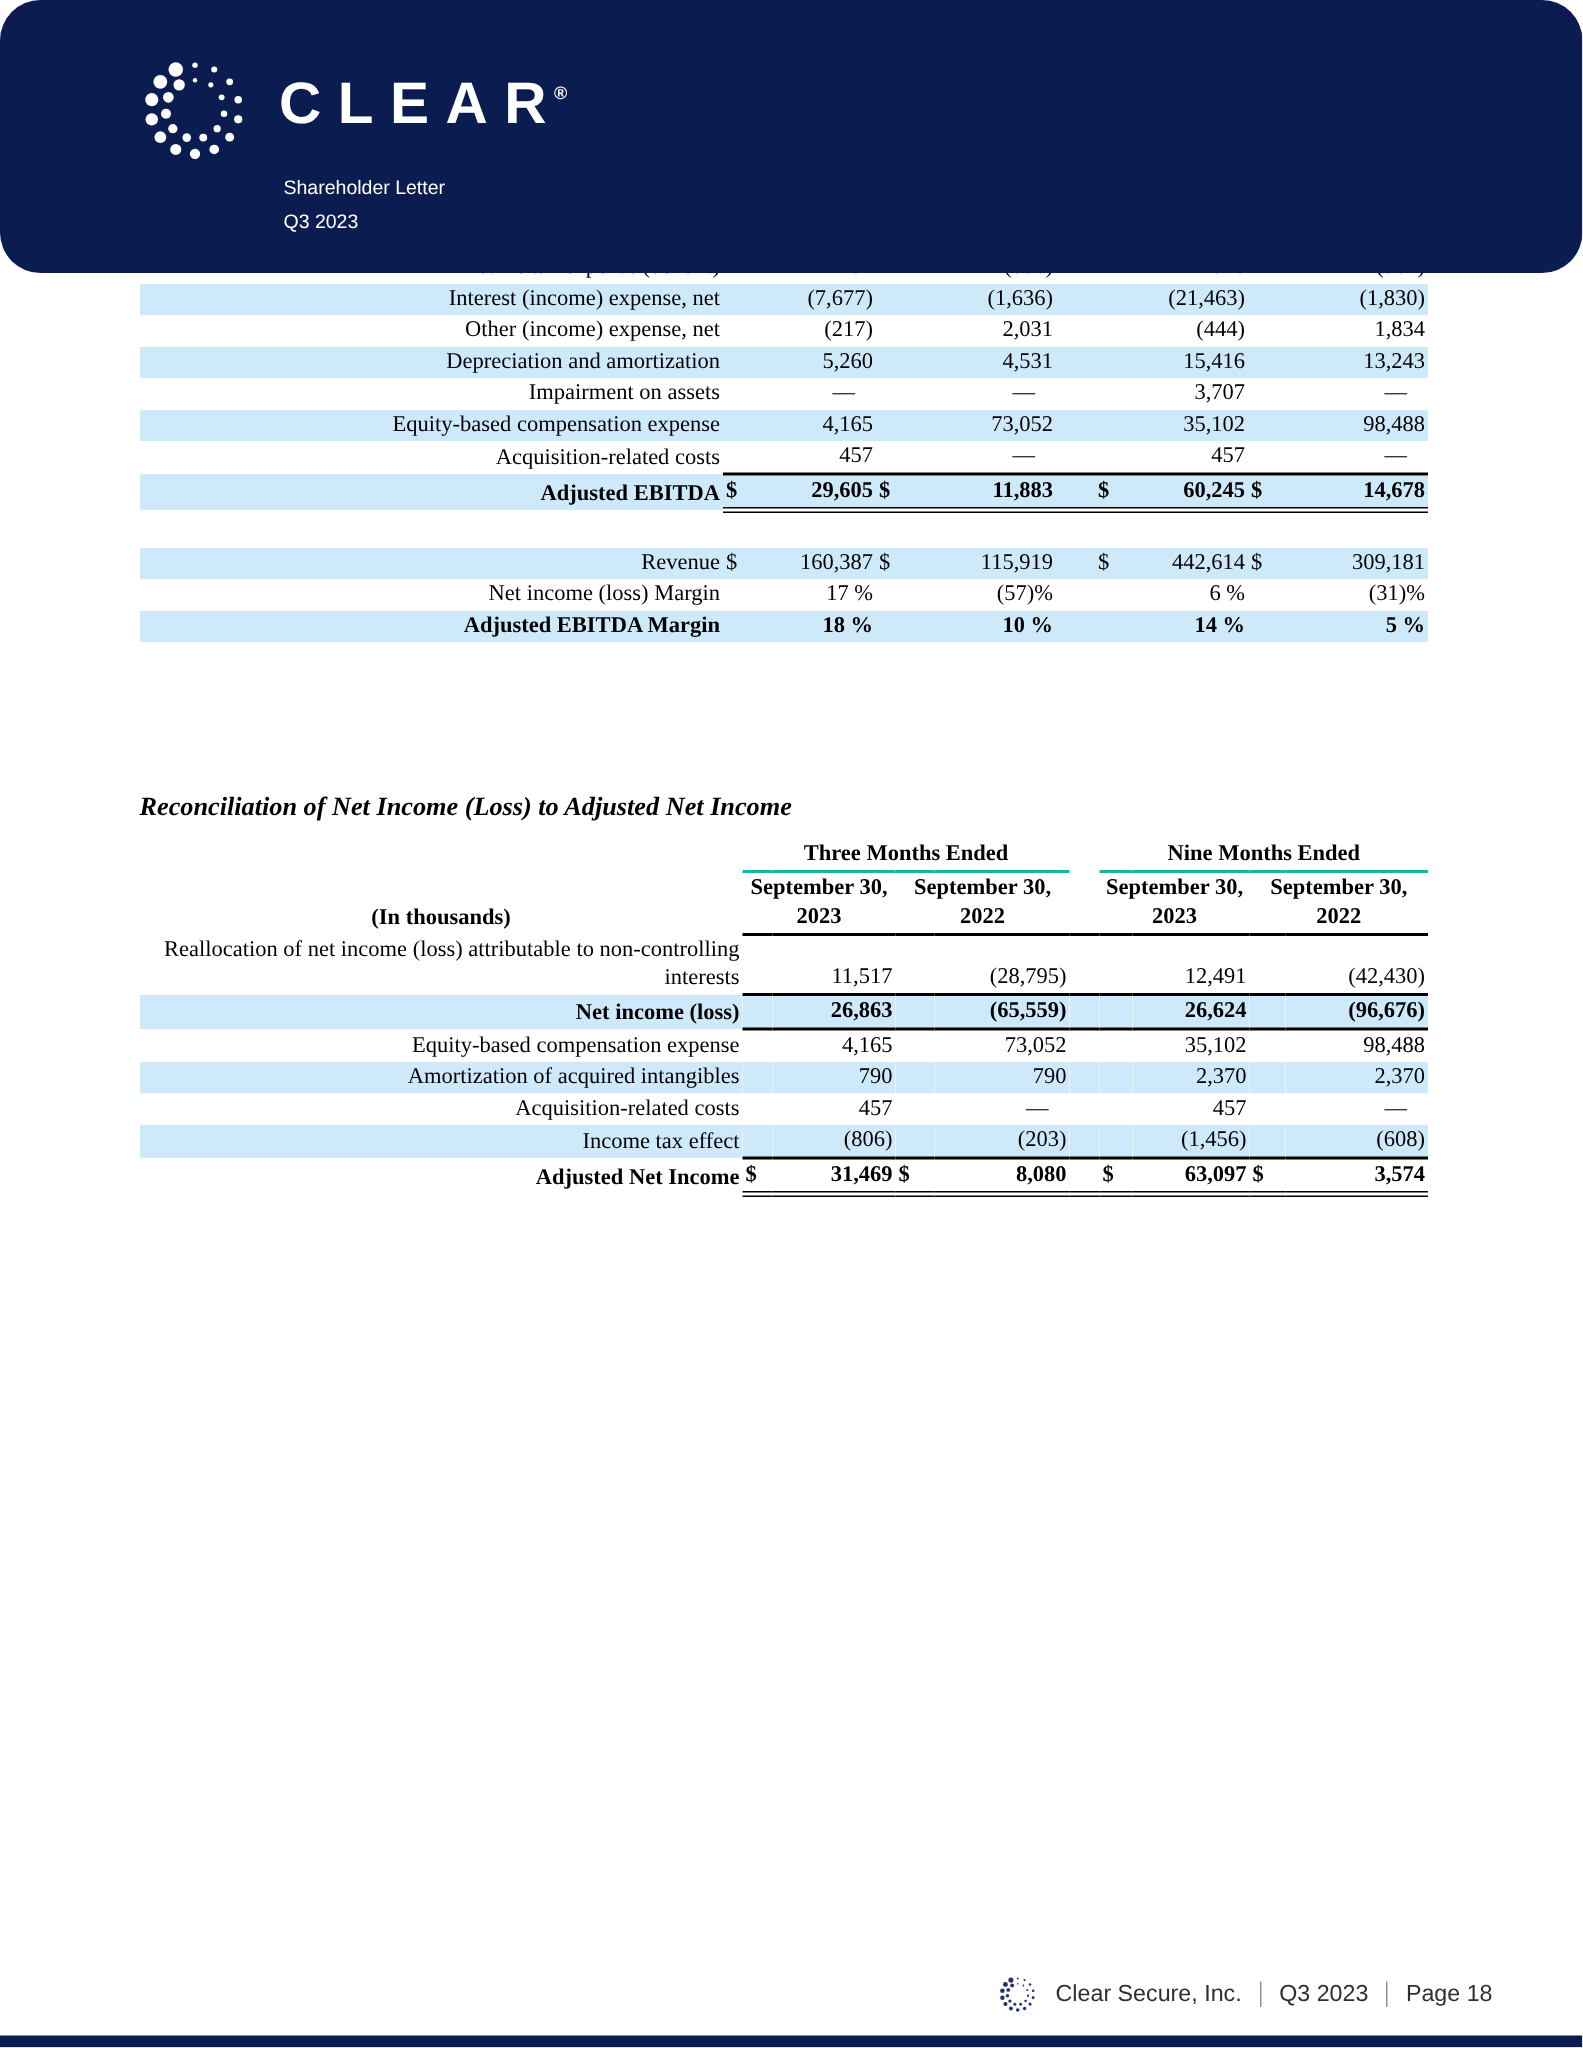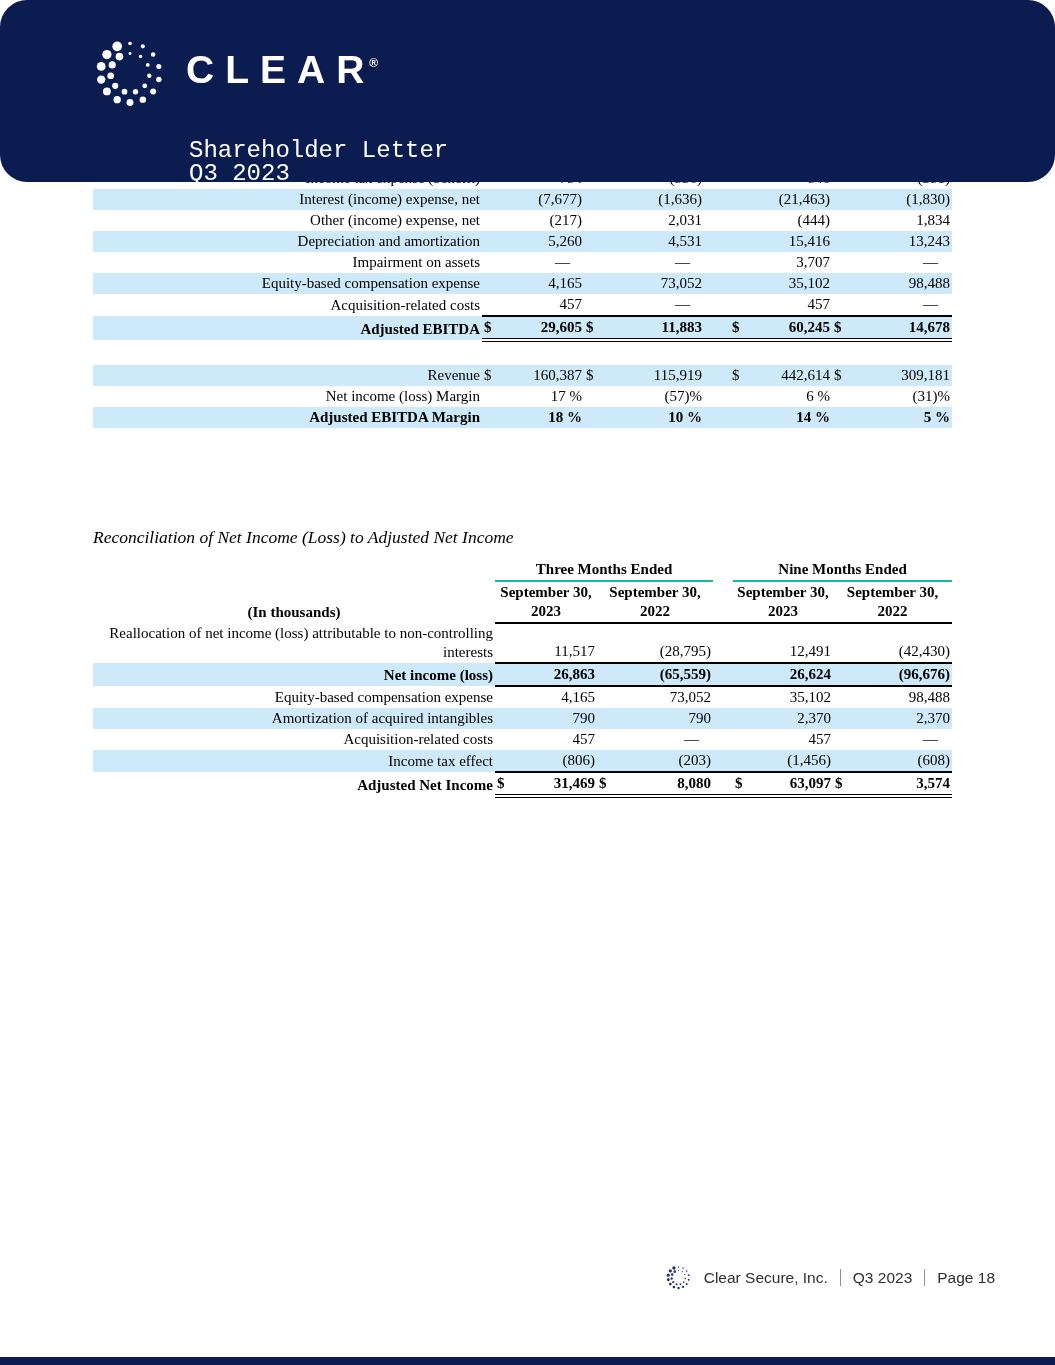--- a/index.html
+++ b/index.html
@@ -5,26 +5,26 @@
   html,body{margin:0;padding:0;background:#fff;}
   .page{position:relative;width:1055px;height:1365px;background:#fff;overflow:hidden;
         font-family:"Liberation Serif", serif;color:#000;}
 
   
   .band{position:absolute;top:0;left:0;width:1055px;height:182px;background:var(--navy,#0A1C50);border-radius:27px;}
   .logo{position:absolute;left:92px;top:34px;width:76px;height:78px;}
   .brand{position:absolute;left:186px;top:50px;font-family:"Liberation Sans",sans-serif;
          font-weight:bold;font-size:39px;letter-spacing:11px;color:#fff;line-height:1;}
   .reg{font-size:12px;letter-spacing:0;vertical-align:16px;margin-left:-6px;}
-  .sub{position:absolute;left:189px;top:113px;color:#fff;font-family:Liberation Mono, monospace;
-       font-size:24px;line-height:23px;font-weight:400;margin-top:26px;}
+  .sub{position:absolute;left:189px;top:113px;color:#fff;font-family:Liberation Sans, sans-serif;
+       font-size:13px;line-height:23px;font-weight:400;}
 
   
   .content{width:859px;margin-left:93px;}
-  .sec-title{font-family:"Liberation Serif",serif;font-style:italic;font-weight:normal;
+  .sec-title{font-family:"Liberation Serif",serif;font-style:italic;font-weight:bold;
              font-size:17.5px;line-height:22px;margin:0;padding:0;}
   .pt1{padding-top:49px;}
   .pt2{padding-top:98px;}
   .twrap{margin-top:11px;}
 
   table.fin{border-collapse:collapse;table-layout:fixed;width:859px;font-size:15px;}
   table.fin th, table.fin td{padding:1px 2px;line-height:19px;vertical-align:bottom;
                              overflow:hidden;}
   thead th{font-weight:bold;text-align:center;}
   th.grp{border-bottom:2px solid #14b8a6;padding-bottom:2px;}
@@ -35,21 +35,21 @@
   td.v{text-align:right;padding-right:3px;white-space:nowrap;}
   td.v.dash{padding-right:14px;}
   tr.shaded{background:var(--shade,#CDE9FA);}
   tr.bold{font-weight:bold;}
   .bt{border-top:2px solid #000;}
   .bbs{border-bottom:2px solid #000;}
   .bbd{border-bottom:4px double #000;}
   tr.spacer td{height:21px;background:#fff;}
 
   
-  .pfooter{position:absolute;top:1264px;right:60px;display:flex;align-items:center;gap:12px;
+  .pfooter{position:absolute;top:1316px;right:60px;display:flex;align-items:center;gap:12px;
            font-family:"Liberation Sans",sans-serif;font-size:15.5px;color:#2f2f2f;}
   .flogo{width:27px;height:27px;}
   .vsep{width:1px;height:17px;background:#8a8f98;display:inline-block;}
   .bottombar{position:absolute;bottom:0;left:0;width:1055px;height:8px;background:var(--navy,#0A1C50);}
 </style>
 </head>
 <body>
 
 <div class="page">
 

